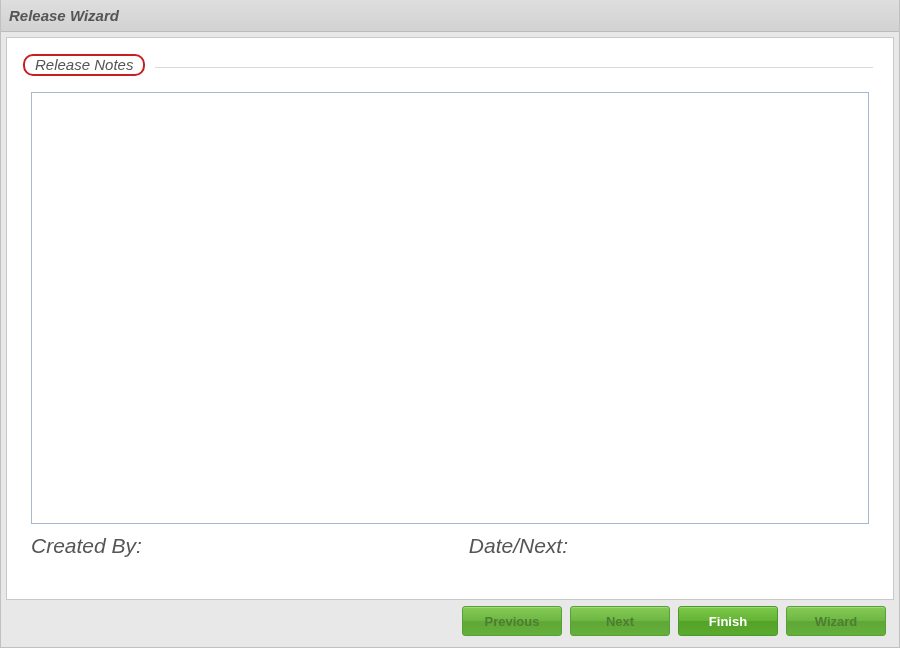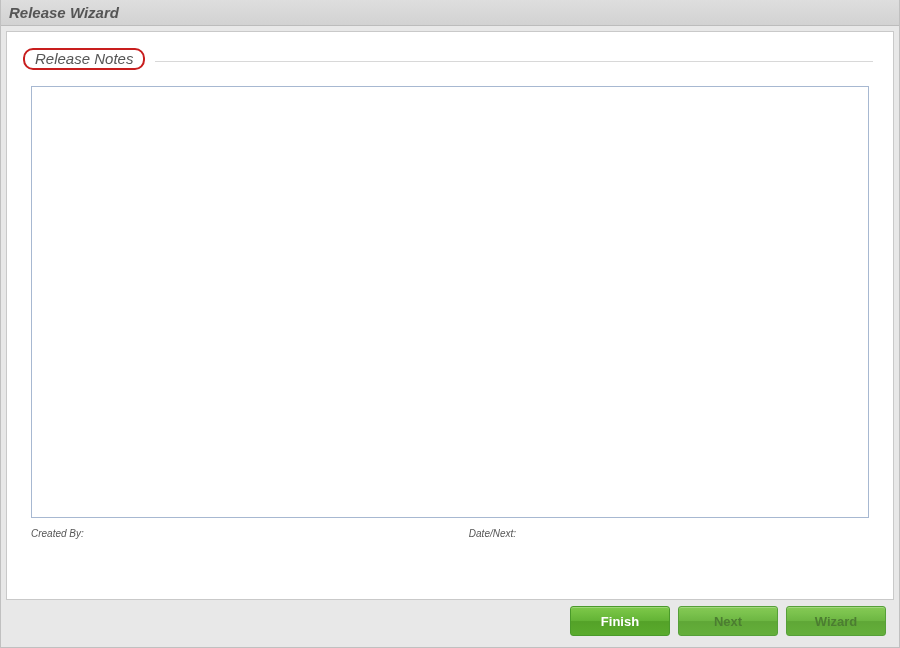--- a/index.html
+++ b/index.html
@@ -17,21 +17,21 @@
     .wizard-window {
       width: 100%;
       height: 100%;
       background: #e8e8e8;
       border: 1px solid #c0c0c0;
       border-top: none;
       display: flex;
       flex-direction: column;
     }
     .wizard-titlebar {
-      height: 26px;
+      height: 32px;
       background: linear-gradient(to bottom, #dedede 0%, #d2d2d2 100%);
       border-bottom: 1px solid #bcbcbc;
       display: flex;
       align-items: center;
       padding: 0 8px;
       font-size: 15px;
       font-style: italic;
       font-weight: 600;
       color: #555;
     }
@@ -84,21 +84,21 @@
       background: #fff;
       font-family: inherit;
       font-size: 13px;
       padding: 4px;
       outline: none;
     }
     .meta-row {
       display: flex;
       margin-top: 10px;
       margin-left: 4px;
-      font-size: 10px;
+      font-size: 21px;
       font-style: italic;
       color: #555;
     }
     .meta-left {
       flex: 0 0 52%;
     }
     .meta-right {
       flex: 1;
     }
     .wizard-footer {
@@ -149,18 +149,19 @@
           <span>Created By:</span>
           <span></span>
         </div>
         <div class="meta-right">
           <span>Date/Next:</span>
           <span></span>
         </div>
       </div>
     </div>
     <div class="wizard-footer">
+      <button class="wiz-btn disabled">Previous</button>
+      <button class="wiz-btn disabled">Next</button>
       <button class="wiz-btn">Finish</button>
-      <button class="wiz-btn disabled">Next</button>
       <button class="wiz-btn disabled">Wizard</button>
     </div>
   </div>
 </div>
 
 </body></html>

